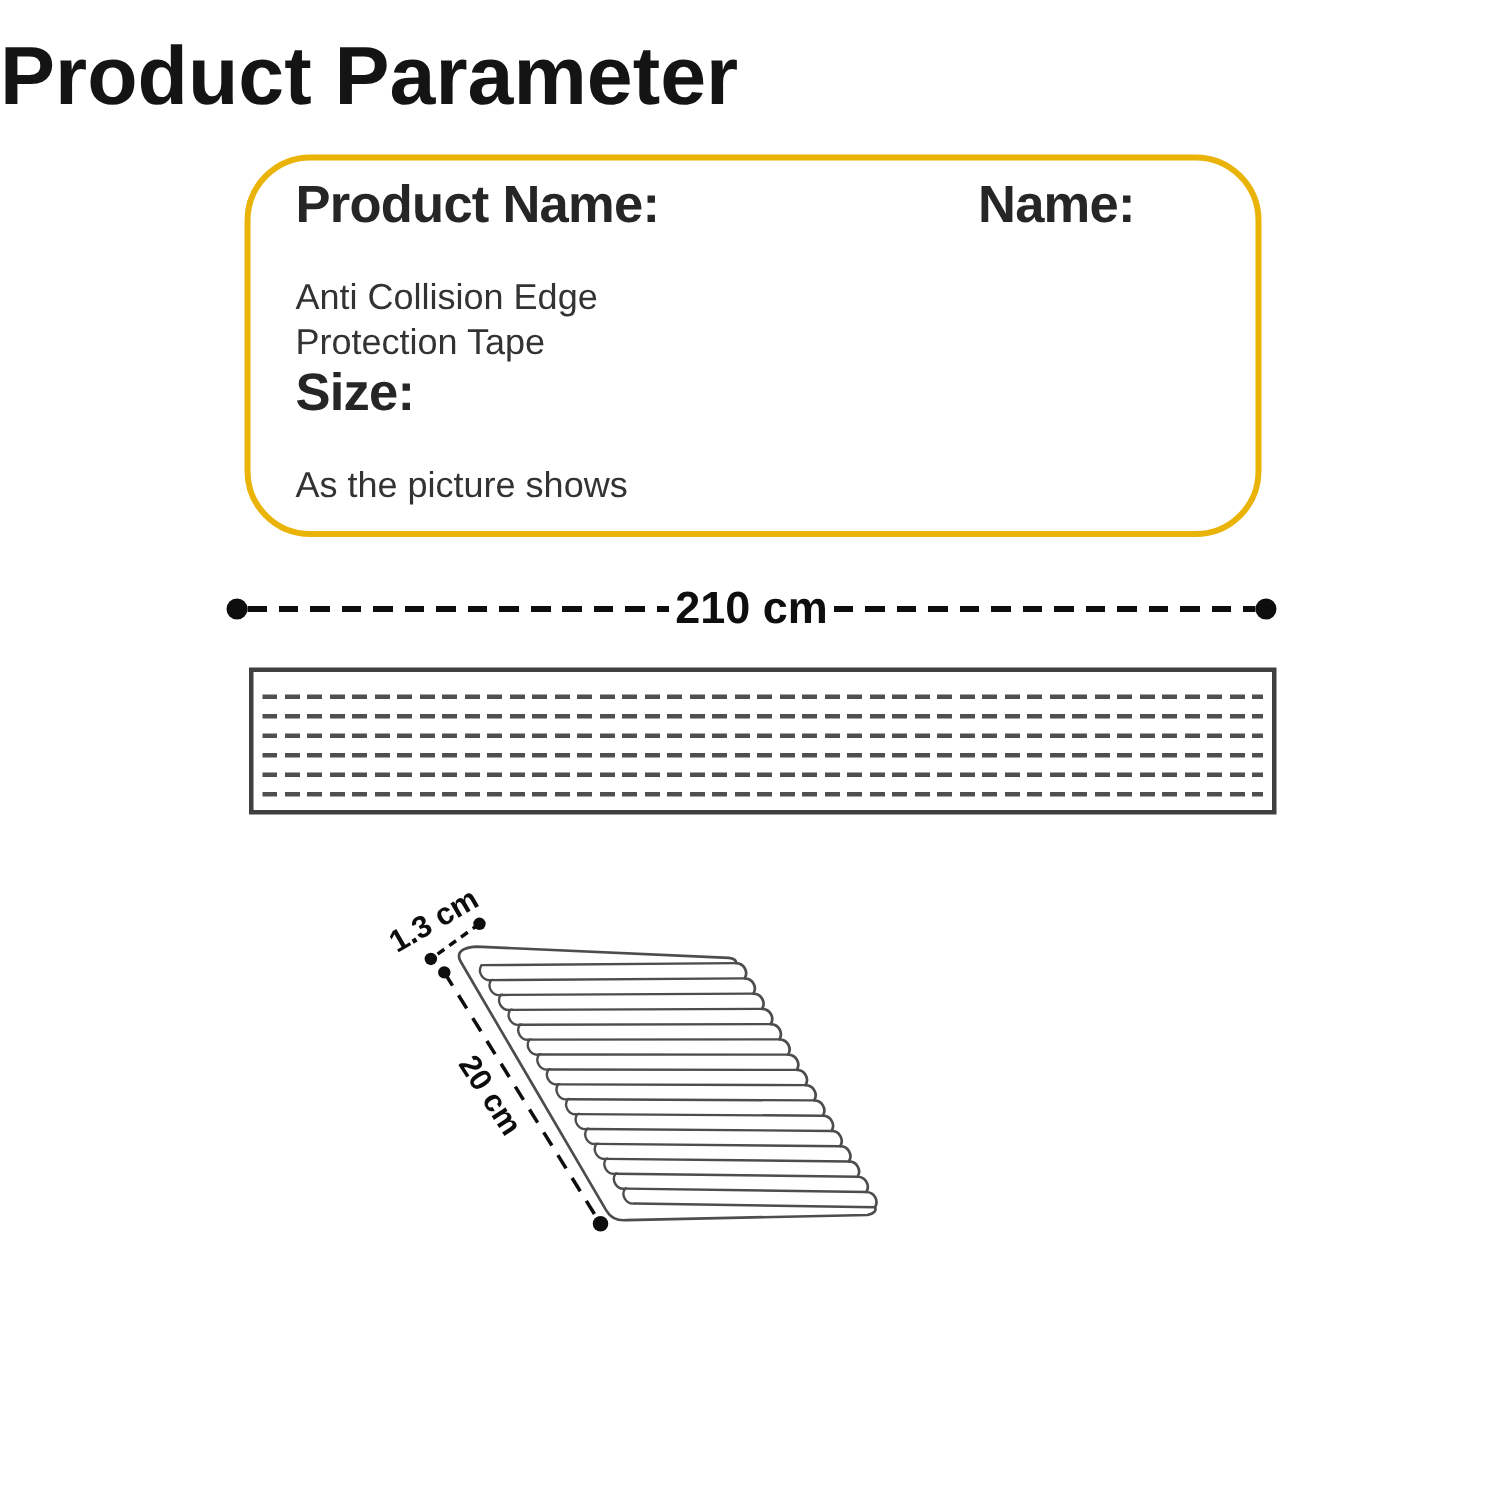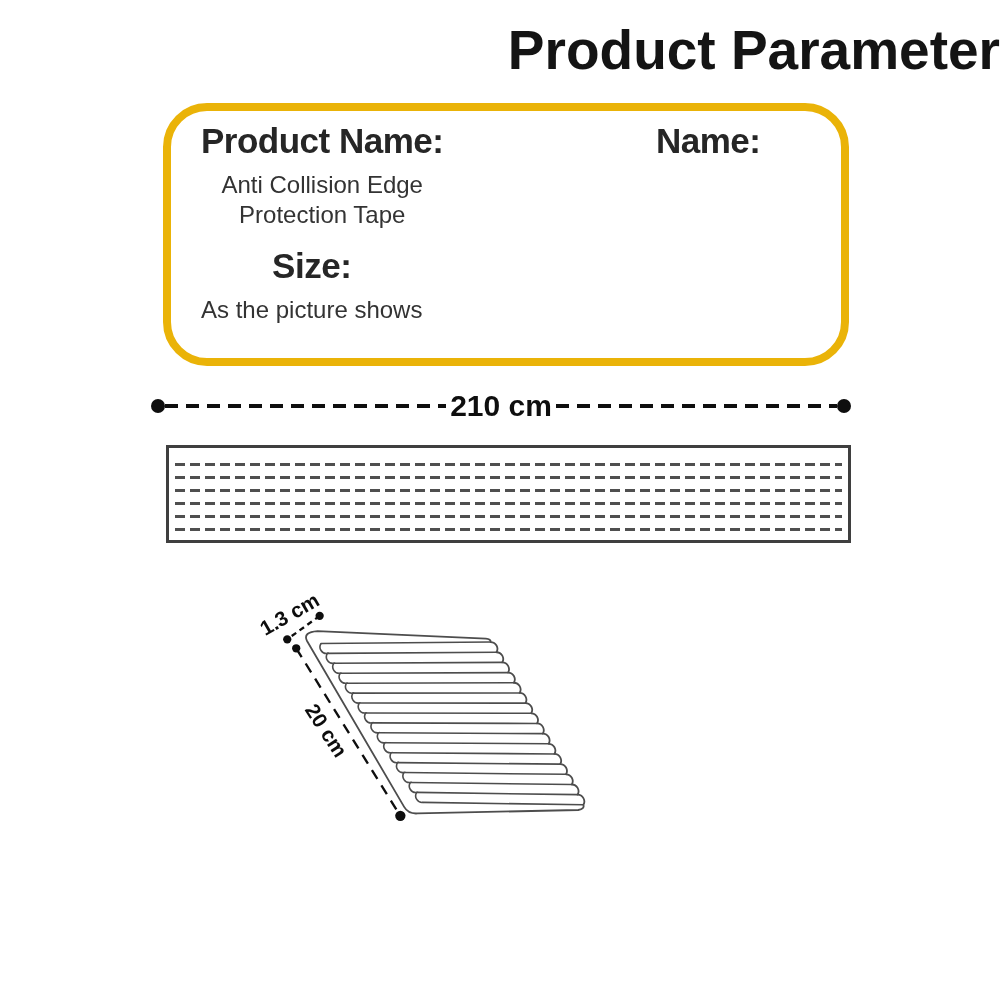--- a/index.html
+++ b/index.html
@@ -1,35 +1,35 @@
 <!DOCTYPE html>
 <html><head>
 <meta charset="utf-8">
 <style>
   html,body{margin:0;padding:0;}
   body{
     width:1000px;height:1000px;background:#ffffff;position:relative;
     font-family:"Liberation Sans", sans-serif;color:#222;overflow:hidden;
   }
   .page-title{
-    position:absolute;top:22px;left:0;width:1000px;text-align:right;
+    position:absolute;top:22px;left:0;width:1000px;text-align:left;
     font-size:55px;font-weight:bold;color:#141414;line-height:1.05;margin:0;
     letter-spacing:0px;
   }
   .spec-card{
     position:absolute;left:163px;top:103px;width:670px;height:247px;
-    border:8px solid #eab308;border-radius:44px;background:#fff;box-sizing:content-box;text-align:center;
+    border:4px solid #eab308;border-radius:44px;background:#fff;box-sizing:content-box;
   }
   .field{position:absolute;}
   .field-label{
     font-size:35px;font-weight:bold;color:#262626;letter-spacing:-0.5px;
     line-height:44px;white-space:nowrap;
   }
   .field-value{
-    font-size:24px;color:#333;line-height:30px;margin-top:7px;white-space:pre-line;
+    font-size:24px;color:#333;line-height:30px;margin-top:25px;white-space:pre-line;
   }
   .f1{left:30px;top:8px;}
   .f2{left:485px;top:8px;}
   .f3{left:30px;top:133px;}
   .f4{left:485px;top:133px;}
 
   
   .dim-bar{
     position:absolute;left:151px;top:392px;width:700px;height:28px;
     display:flex;align-items:center;

